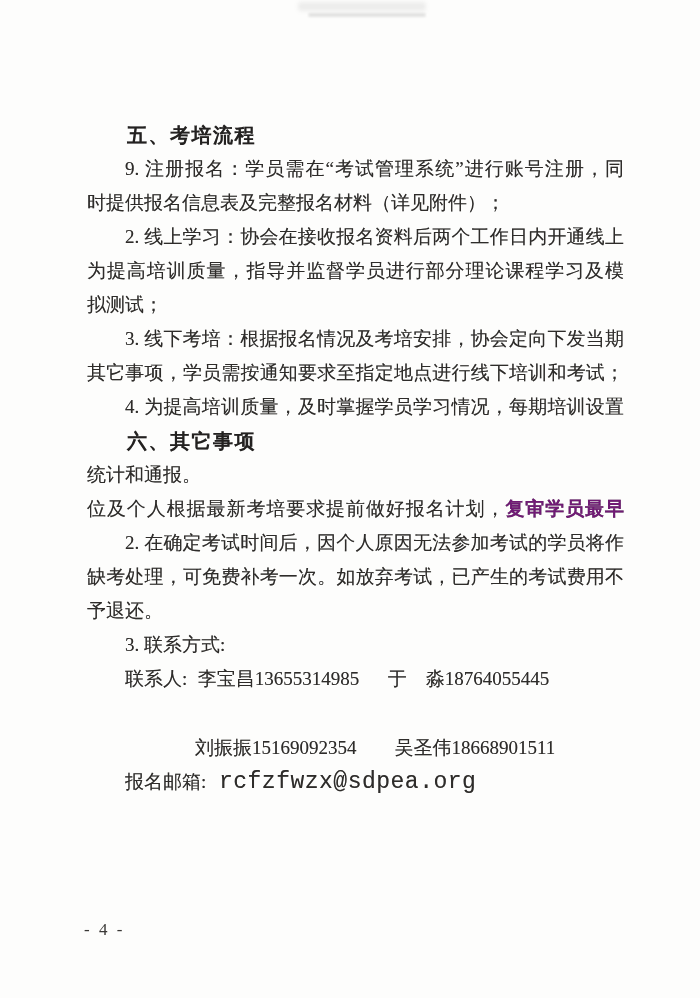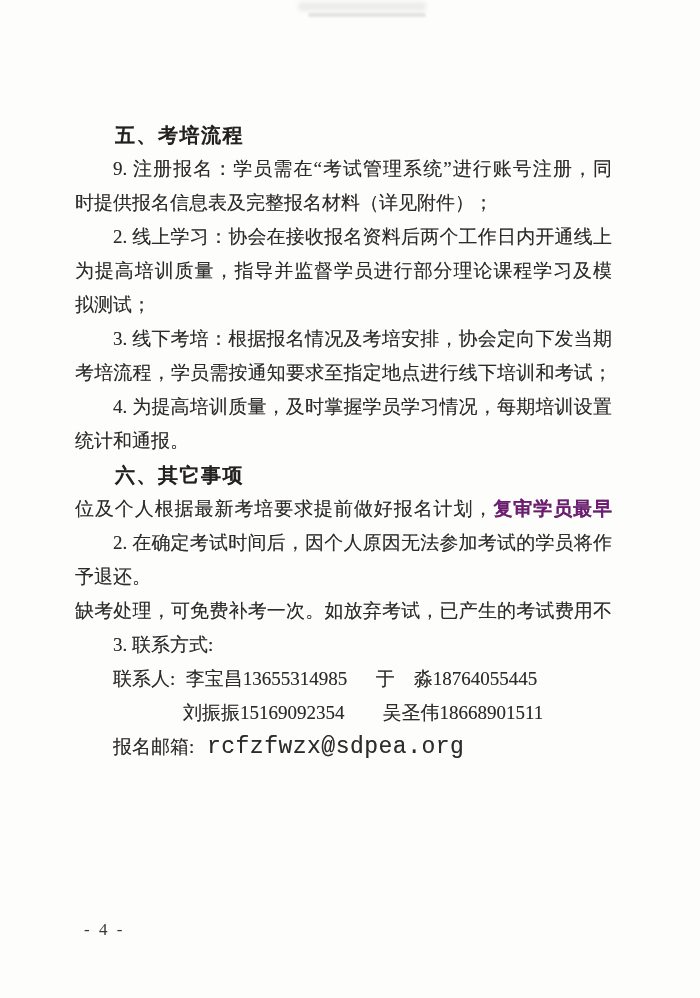--- a/index.html
+++ b/index.html
@@ -11,21 +11,21 @@
     position: relative;
     width: 700px;
     height: 998px;
     background: #fdfdfc;
     overflow: hidden;
     font-family: "Liberation Serif", "DejaVu Serif", serif;
     color: #2e2c2a;
   }
   .content {
     position: absolute;
-    left: 75px;
+    left: 87px;
     top: 118px;
     width: 537px;
   }
   .line {
     height: 34px;
     line-height: 34px;
     font-size: 19px;
     white-space: nowrap;
     text-shadow: 0 0 0.5px rgba(40,40,40,0.45);
   }
@@ -41,21 +41,21 @@
     font-size: 20px;
     color: #232120;
     letter-spacing: 1.5px;
   }
   .b {
     font-weight: 700;
     color: #701a75;
     text-shadow: 0 0 0.6px rgba(30,30,30,0.6);
   }
   .contact-row1, .contact-email { padding-left: 2em; }
-  .contact-row2 { padding-left: 108px; }
+  .contact-row2 { padding-left: 108px; margin-top: 35px; }
   .gap-sm { margin-left: 0.55em; }
   .gap-lg { margin-left: 1.5em; }
   .gap-xl { margin-left: 2em; }
   .mono {
     font-family: "Liberation Mono", "DejaVu Sans Mono", monospace;
     font-size: 23px;
     letter-spacing: 0.5px;
   }
   .footer {
     position: absolute;
@@ -96,32 +96,32 @@
     <div class="line heading ind">五、考培流程</div>
 
     <div class="line j ind">9. 注册报名：学员需在“考试管理系统”进行账号注册，同</div>
     <div class="line">时提供报名信息表及完整报名材料（详见附件）；</div>
 
     <div class="line j ind">2. 线上学习：协会在接收报名资料后两个工作日内开通线上</div>
     <div class="line j">为提高培训质量，指导并监督学员进行部分理论课程学习及模</div>
     <div class="line">拟测试；</div>
 
     <div class="line j ind">3. 线下考培：根据报名情况及考培安排，协会定向下发当期</div>
-    <div class="line j">考培流程，学员需按通知要求至指定地点进行线下培训和考试；</div>
+    <div class="line j">其它事项，学员需按通知要求至指定地点进行线下培训和考试；</div>
 
     <div class="line j ind">4. 为提高培训质量，及时掌握学员学习情况，每期培训设置</div>
+    <div class="line heading ind">六、其它事项</div>
+
     <div class="line">统计和通报。</div>
-
-    <div class="line heading ind">六、其它事项</div>
 
     <div class="line j"><span>位及个人根据最新考培要求提前做好报名计划，</span><span class="b">复审学员最早</span></div>
 
     <div class="line j ind">2. 在确定考试时间后，因个人原因无法参加考试的学员将作</div>
+    <div class="line j">缺考处理，可免费补考一次。如放弃考试，已产生的考试费用不</div>
     <div class="line">予退还。</div>
-    <div class="line j">缺考处理，可免费补考一次。如放弃考试，已产生的考试费用不</div>
 
     <div class="line ind">3. 联系方式:</div>
 
     <div class="line contact-row1"><span>联系人:</span><span class="gap-sm">李宝昌13655314985</span><span class="gap-lg">于　淼18764055445</span></div>
 
     <div class="line contact-row2"><span>刘振振15169092354</span><span class="gap-xl">吴圣伟18668901511</span></div>
 
     <div class="line contact-email"><span>报名邮箱:</span><span class="gap-sm mono">rcfzfwzx@sdpea.org</span></div>
 
   </div>

